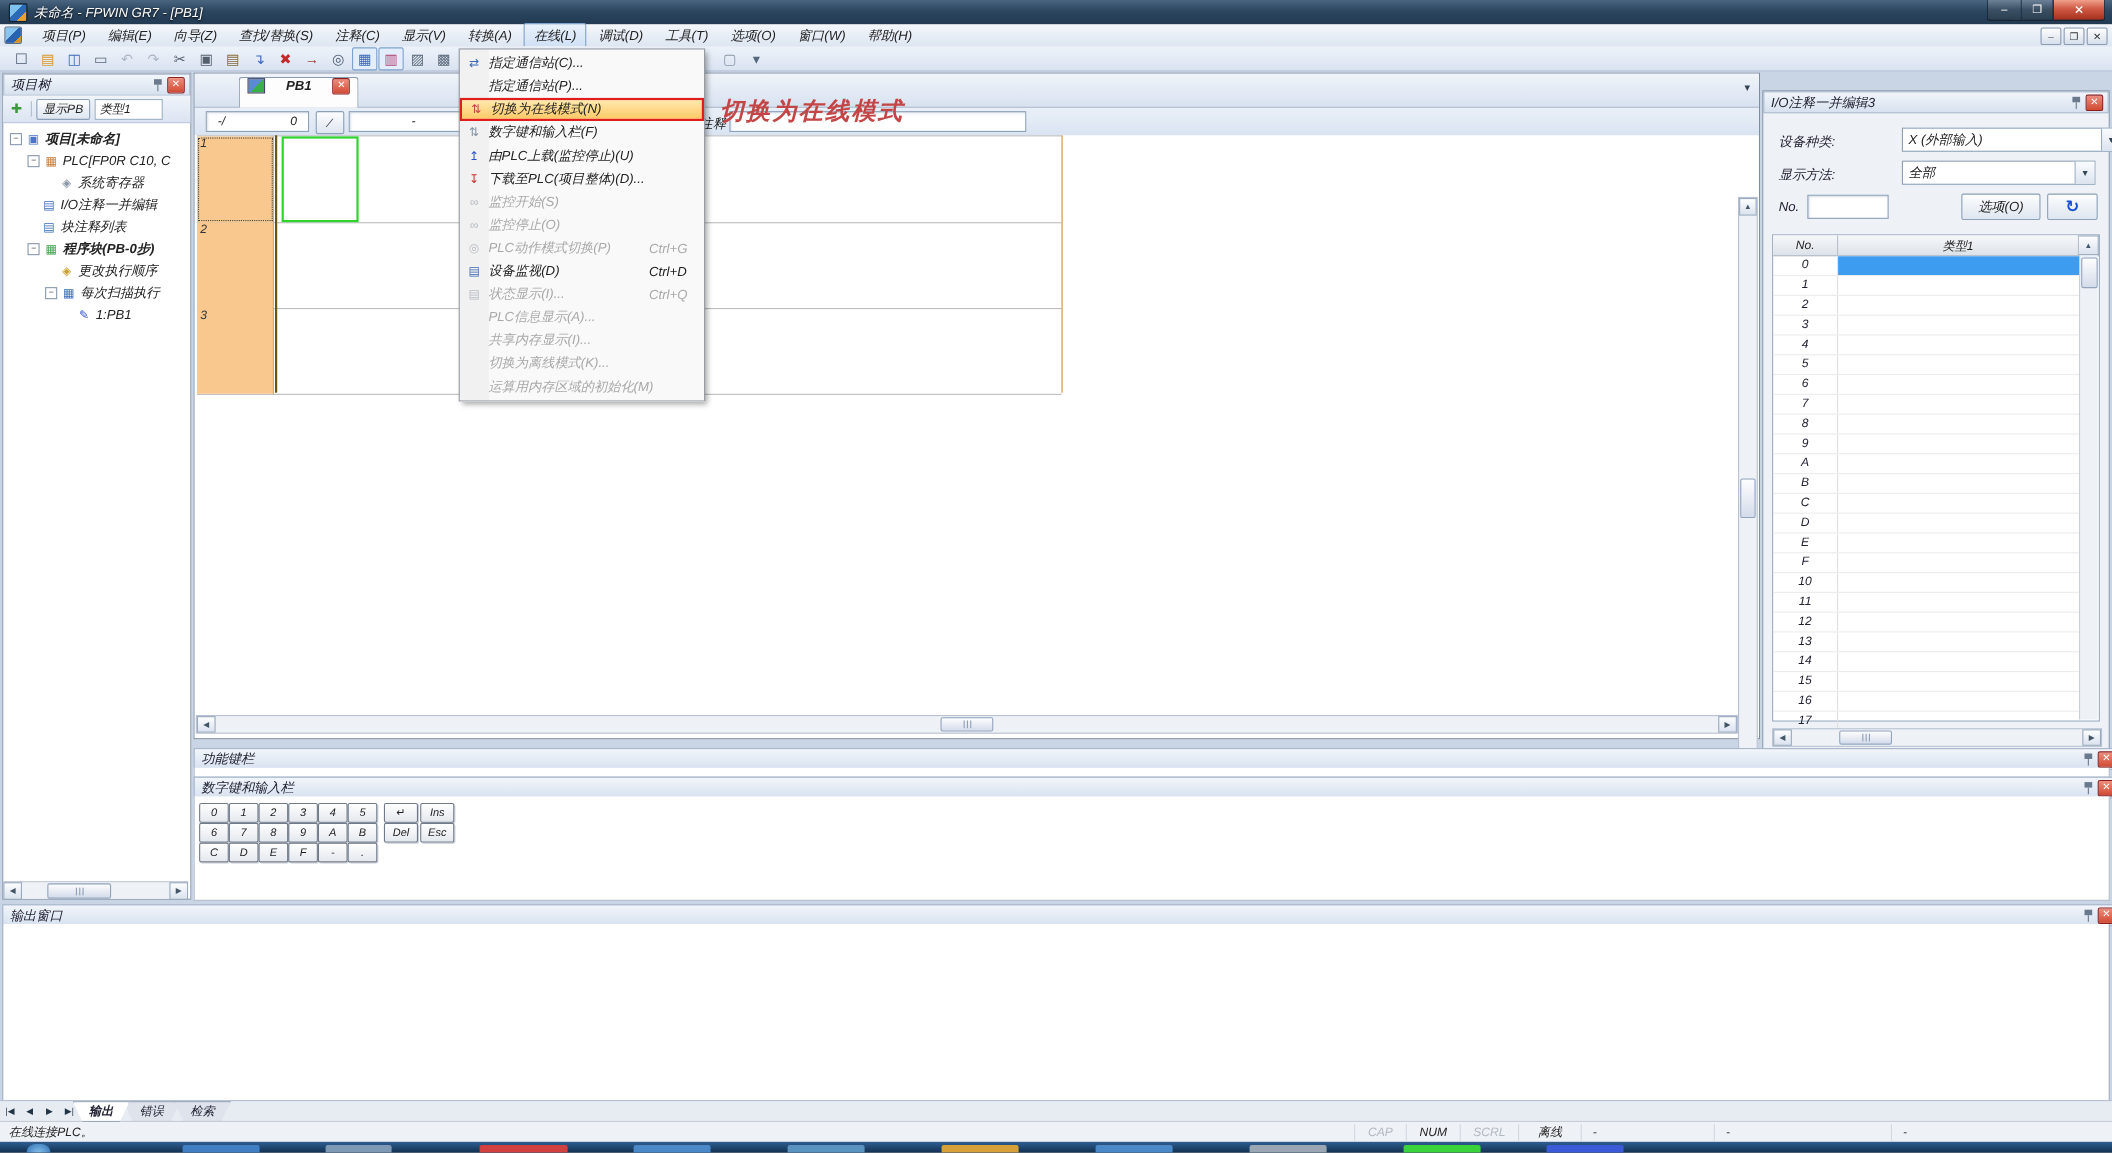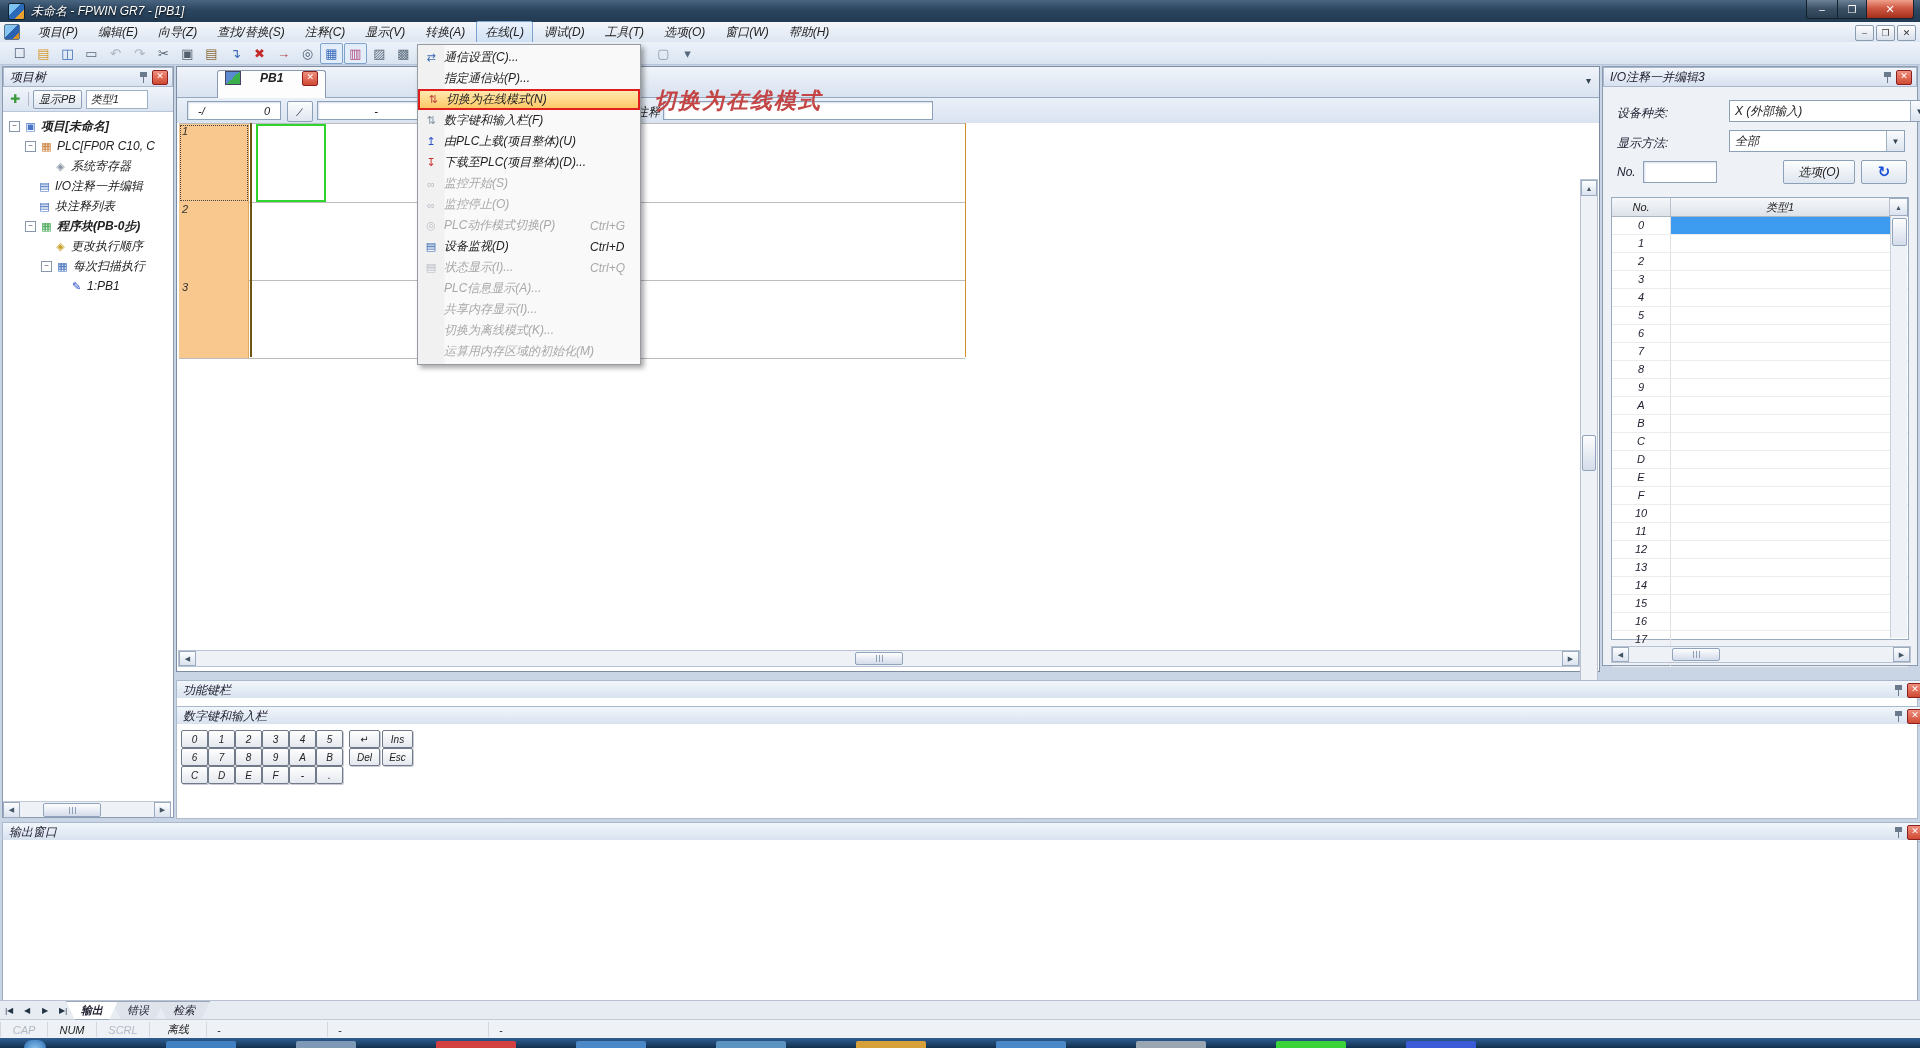--- a/index.html
+++ b/index.html
@@ -102,21 +102,21 @@
     border:1px solid #979ca3;box-shadow:3px 3px 5px rgba(0,0,0,.35);padding:2px 0;z-index:60;}
   .mitem{height:21px;display:flex;align-items:center;font-size:12px;box-sizing:border-box;padding-right:6px;}
   .mitem .ic{width:26px;text-align:center;font-size:11px;flex:none;}
   .mitem .lb{flex:1;white-space:nowrap;}
   .mitem .sc{width:44px;text-align:left;flex:none;}
   .mitem.off{color:#a8a8a8;}
   .mitem.off .ic{color:#b8bcc4 !important;}
   .mitem.hot{background:linear-gradient(#ffe9ae,#ffc967);border:2px solid #e01e1e;}
   #annotation{left:654px;top:86px;font-size:22px;font-weight:bold;color:#c34545;letter-spacing:2px;z-index:70;}
   
-  #io-panel{left:1602px;top:66px;width:314px;height:598px;background:#eef1f6;border:1px solid #8a9ab0;}
+  #io-panel{left:1602px;top:82px;width:314px;height:598px;background:#eef1f6;border:1px solid #8a9ab0;}
   #io-panel .lab{position:absolute;font-size:12px;color:#223;}
   .dd{position:absolute;height:22px;background:#fff;border:1px solid #8ca0b8;display:flex;box-sizing:border-box;}
   .dd .val{flex:1;display:flex;align-items:center;padding:0 5px;font-size:12px;}
   #io-table{position:absolute;left:8px;top:130px;width:298px;height:443px;background:#fff;border:1px solid #9aaabf;box-sizing:border-box;}
   #io-head{height:18px;display:flex;background:linear-gradient(#f6f8fa,#dde2e9);border-bottom:1px solid #aab4c2;font-size:11px;}
   #io-head div{display:flex;align-items:center;justify-content:center;}
   .io-no-h{width:58px;border-right:1px solid #b8c0cc;}
   .io-ty-h{flex:1;}
   .io-sc-h{width:17px;border-left:1px solid #b8c0cc;}
   .iorow{height:17px;display:flex;font-size:11px;border-bottom:1px solid #ececec;}
@@ -531,20 +531,21 @@
       <div class="navb">|◀</div>
       <div class="navb">◀</div>
       <div class="navb">▶</div>
       <div class="navb">▶|</div>
       <div class="btab active">输出</div>
       <div class="btab">错误</div>
       <div class="btab">检索</div>
     </div>
 
   <div id="statusbar" class="abs">
+    <span id="status-msg">在线连接PLC。</span>
     <span class="sseg dim" id="seg-cap">CAP</span>
     <span class="sseg" id="seg-num">NUM</span>
     <span class="sseg dim" id="seg-scrl">SCRL</span>
     <span class="sseg" id="seg-line">离线</span>
     <span class="sdash" id="dash1">-</span>
     <span class="sdash" id="dash2">-</span>
     <span class="sdash" id="dash3">-</span>
   </div>
 
   <div id="taskbar" class="abs">
@@ -557,41 +558,41 @@
     <div class="tk" style="width:70px;background:#d8a038;margin-left:70px;"></div>
     <div class="tk" style="width:70px;background:#4a88c8;margin-left:70px;"></div>
     <div class="tk" style="width:70px;background:#9aa6b2;margin-left:70px;"></div>
     <div class="tk" style="width:70px;background:#3ad43a;margin-left:70px;"></div>
     <div class="tk" style="width:70px;background:#3a5ad8;margin-left:60px;"></div>
   </div>
 
   <div id="online-menu" class="abs">
       <div class="mitem">
         <span class="ic" style="color: rgb(58, 106, 184);">⇄</span>
-        <span class="lb">通信设置(C)...</span>
+        <span class="lb">指定通信站(C)...</span>
         <span class="sc"></span>
       </div>
       <div class="mitem">
         <span class="ic"></span>
         <span class="lb">指定通信站(P)...</span>
         <span class="sc"></span>
       </div>
       <div class="mitem hot">
         <span class="ic" style="color: rgb(192, 64, 64);">⇅</span>
         <span class="lb">切换为在线模式(N)</span>
         <span class="sc"></span>
       </div>
       <div class="mitem">
         <span class="ic" style="color: rgb(128, 144, 160);">⇅</span>
         <span class="lb">数字键和输入栏(F)</span>
         <span class="sc"></span>
       </div>
       <div class="mitem">
         <span class="ic" style="color: rgb(42, 80, 200);">↥</span>
-        <span class="lb">由PLC上载(项目整体)(U)</span>
+        <span class="lb">由PLC上载(监控停止)(U)</span>
         <span class="sc"></span>
       </div>
       <div class="mitem">
         <span class="ic" style="color: rgb(200, 48, 48);">↧</span>
         <span class="lb">下载至PLC(项目整体)(D)...</span>
         <span class="sc"></span>
       </div>
       <div class="mitem off">
         <span class="ic" style="color: rgb(168, 176, 188);">∞</span>
         <span class="lb">监控开始(S)</span>

